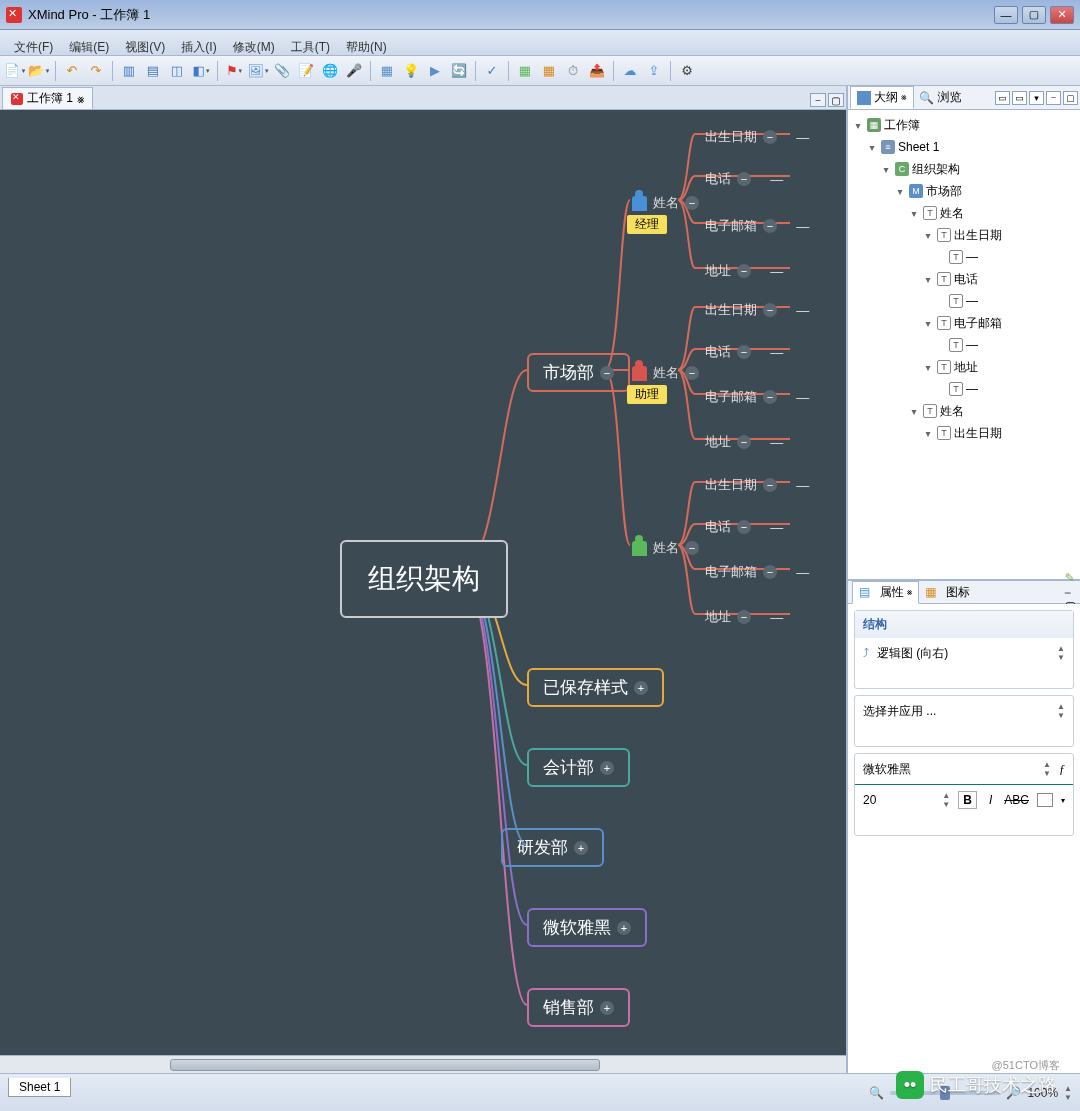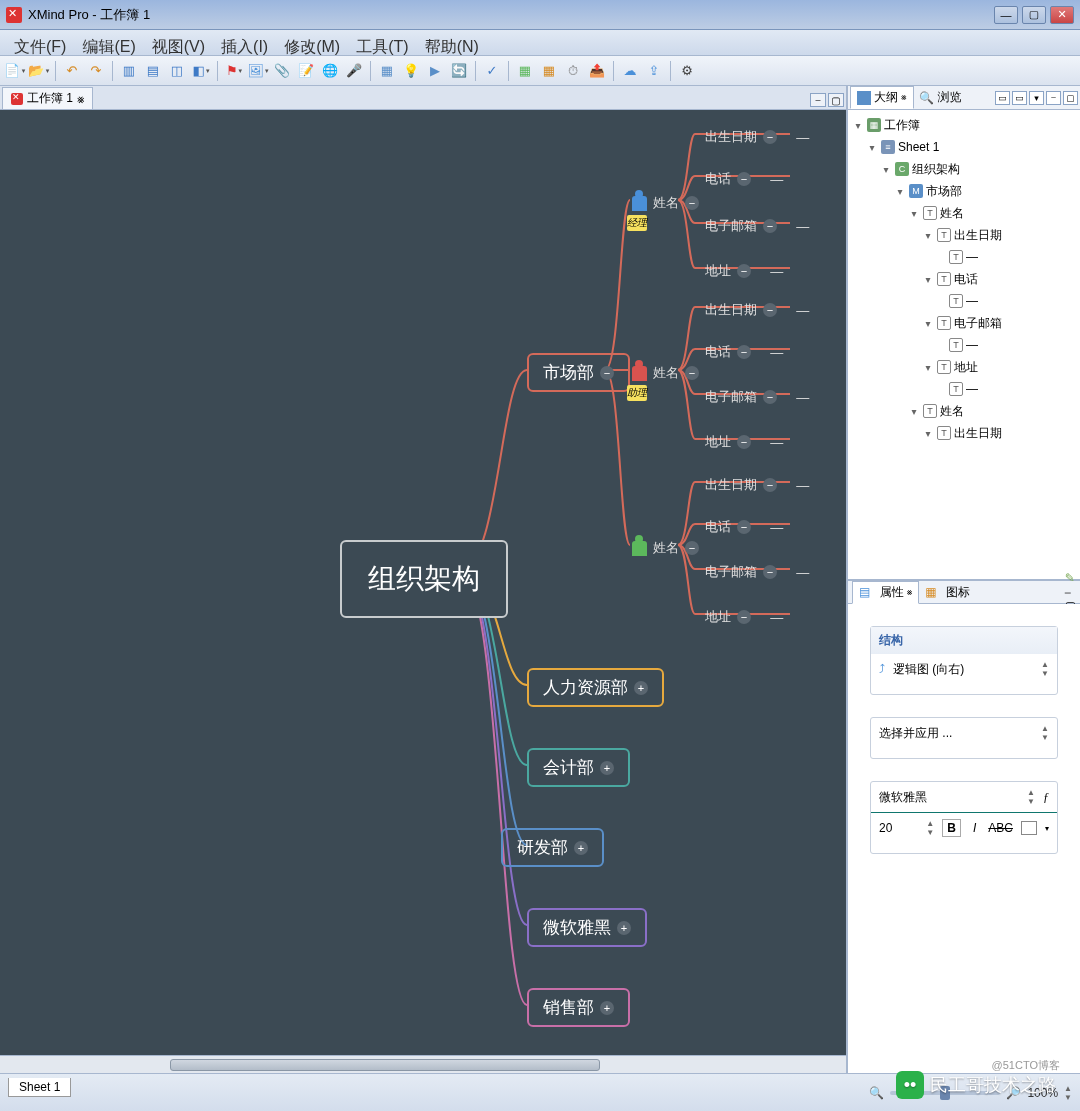--- a/index.html
+++ b/index.html
@@ -9,21 +9,21 @@
 .titlebar { background: linear-gradient(#9bb6de,#bdcde4); height: 30px; display: flex; align-items: center; padding: 0 6px; color: #000; border-bottom: 1px solid #7a95bb; }
 .titlebar .app-icon { width: 16px; height: 16px; background: #d33; display: inline-block; margin-right: 6px; border-radius: 2px; position: relative; }
 .titlebar .app-icon::after { content: "✕"; color: #fff; font-size: 11px; position: absolute; top: 0; left: 2px; }
 .titlebar .title-text { font-size: 13px; color: #000; }
 .titlebar .win-controls { margin-left: auto; display: flex; gap: 4px; }
 .titlebar .win-btn { width: 24px; height: 18px; background: linear-gradient(#cdd9eb,#acc1de); border: 1px solid #6a85ad; border-radius: 2px; display: flex; align-items: center; justify-content: center; font-size: 11px; cursor: pointer; }
 .titlebar .win-btn.close { background: linear-gradient(#e07a7a,#c94545); color: #fff; }
 
 
 .menubar { background: linear-gradient(#e1e9f4,#cdd9eb); height: 26px; display: flex; align-items: center; padding: 0 6px; border-bottom: 1px solid #a7b7cf; }
-.menubar .menu-item { padding: 3px 8px; cursor: pointer; color: #333; font-size: 16px; margin-top: 9px; }
+.menubar .menu-item { padding: 3px 8px; cursor: pointer; color: #333; font-size: 12px; margin-top: 9px; }
 
 
 .toolbar { background: linear-gradient(#f0f4fa,#dbe3ef); height: 30px; display: flex; align-items: center; padding: 0 4px; border-bottom: 1px solid #a7b7cf; gap: 2px; }
 .tbtn { width: 22px; height: 22px; border: 1px solid transparent; border-radius: 2px; display: flex; align-items: center; justify-content: center; cursor: pointer; font-size: 13px; }
 .tbtn .dd { font-size: 7px; margin-left: 1px; color: #555; }
 .tsep { width: 1px; height: 20px; background: #a7b7cf; margin: 0 3px; }
 
 
 .main { display: grid; grid-template-columns: 1fr 232px; height: calc(100% - 30px - 26px - 30px - 38px); }
 .canvas-pane { display: flex; flex-direction: column; border-right: 2px solid #a7b7cf; }
@@ -43,21 +43,21 @@
 .branch-orange { border-color: #e6a93e; }
 .branch-teal { border-color: #4aa8a0; text-align: center; }
 .branch-blue { border-color: #5a8fc8; }
 .branch-purple { border-color: #8a6fc8; }
 .branch-pink { border-color: #c86fa8; }
 .sub { font-size: 13px; color: #e0e0e0; }
 .dot-toggle { width: 14px; height: 14px; border-radius: 50%; background: #5a6670; color: #fff; font-size: 11px; display: inline-flex; align-items: center; justify-content: center; cursor: pointer; }
 .person-ico { width: 15px; height: 15px; display: inline-block; border-radius: 3px 3px 0 0; position: relative; }
 .person-ico::before { content: ""; width: 8px; height: 8px; background: inherit; border-radius: 50%; position: absolute; top: -6px; left: 3px; }
 .p-blue { background: #4a90d9; } .p-red { background: #d9534f; } .p-green { background: #5cb85c; }
-.tag-yellow { position: absolute; background: #f6e05e; color: #000; font-size: 10px; padding: 1px 0; border-radius: 2px; font-style: italic; }
+.tag-yellow { position: absolute; background: #f6e05e; color: #000; font-size: 12px; padding: 1px 8px; border-radius: 2px; }
 
 
 .connectors { position: absolute; inset: 0; pointer-events: none; }
 .connectors path { fill: none; stroke-width: 2; }
 
 .hscroll { height: 18px; background: #e3e8ef; border-top: 1px solid #a7b7cf; display: flex; align-items: center; }
 .hscroll .thumb { margin-left: 170px; width: 430px; height: 12px; background: linear-gradient(#d0d7e0,#b3bdc9); border: 1px solid #8a97a6; border-radius: 3px; cursor: pointer; }
 
 
 .rpanel { display: flex; flex-direction: column; background: #eef2f8; }
@@ -70,21 +70,21 @@
 
 .outline-tree { flex: 0 0 auto; height: 470px; background: #fff; border-bottom: 1px solid #a7b7cf; overflow: auto; font-size: 12px; padding: 4px 0; }
 .tree-row { display: flex; align-items: center; height: 22px; cursor: pointer; padding-right: 4px; }
 .tw { display: inline-block; width: 12px; text-align: center; color: #666; cursor: pointer; font-size: 10px; }
 .tic { width: 14px; height: 14px; display: inline-flex; align-items: center; justify-content: center; font-size: 9px; color: #fff; border-radius: 2px; margin: 0 3px; }
 .ic-wb { background: #6a9d6a; } .ic-sh { background: #7a94b8; } .ic-c { background: #6aa86a; } .ic-m { background: #5a8fc8; } .ic-t { border: 1px solid #888; color: #555; }
 
 .rtabrow2 { height: 24px; display: flex; align-items: center; padding: 0 4px; border-bottom: 1px solid #a7b7cf; border-top: 1px solid #a7b7cf; }
 .props { background: #fff; flex: 1; overflow: auto; font-size: 12px; }
 .props .topic-row { padding: 4px 8px; border-bottom: 1px solid #d8dfe8; }
-.section { border: 1px solid #c7d0dd; margin: 22px; border-radius: 3px; padding-bottom: 10px; }
+.section { border: 1px solid #c7d0dd; margin: 6px; border-radius: 3px; padding-bottom: 20px; }
 .section .hdr { color: #3865a8; font-weight: bold; padding: 5px 8px; background: linear-gradient(#f3f6fb,#e8eef6); }
 .section .body { padding: 6px 8px; display: flex; align-items: center; gap: 8px; }
 .spin { display: flex; flex-direction: column; font-size: 8px; color: #666; cursor: pointer; margin-left: auto; }
 
 
 .footer { height: 38px; background: linear-gradient(#e4ebf4,#d3ddec); border-top: 1px solid #a7b7cf; display: flex; align-items: center; padding: 0 8px; font-size: 12px; }
 .sheet-tab { background: #fff; border: 1px solid #999; border-top: none; padding: 2px 10px; margin-top: -10px; cursor: pointer; }
 .zoom { margin-left: auto; display: flex; align-items: center; gap: 6px; color: #333; }
 .zoom .slider { width: 110px; height: 4px; background: #b6c4d8; border-radius: 2px; position: relative; }
 .zoom .slider .th { width: 10px; height: 14px; background: #6a85ad; position: absolute; left: 50px; top: -5px; border-radius: 2px; cursor: pointer; }
@@ -234,21 +234,21 @@
         <span class="person-ico p-green"></span>
         <span>姓名</span>
         <span class="dot-toggle">−</span>
       </div>
       <div class="node sub" style="left:695px;top:362px"><span>出生日期</span> <span class="dot-toggle">−</span>&nbsp;&nbsp;<span>—</span></div>
       <div class="node sub" style="left:695px;top:404px"><span>电话</span> <span class="dot-toggle">−</span>&nbsp;&nbsp;<span>—</span></div>
       <div class="node sub" style="left:695px;top:449px"><span>电子邮箱</span> <span class="dot-toggle">−</span>&nbsp;&nbsp;<span>—</span></div>
       <div class="node sub" style="left:695px;top:494px"><span>地址</span> <span class="dot-toggle">−</span>&nbsp;&nbsp;<span>—</span></div>
 
       <div class="node main-branch branch-orange" style="left:527px;top:558px">
-          <span>人力资源部</span> 
+          <span>已保存样式</span> 
           <span class="dot-toggle">+</span>
         </div>
       <div class="node main-branch branch-teal" style="left:527px;top:638px">
           <span>会计部</span> 
           <span class="dot-toggle">+</span>
         </div>
       <div class="node main-branch branch-blue" style="left:501px;top:718px">
           <span>研发部</span> 
           <span class="dot-toggle">+</span>
         </div>

